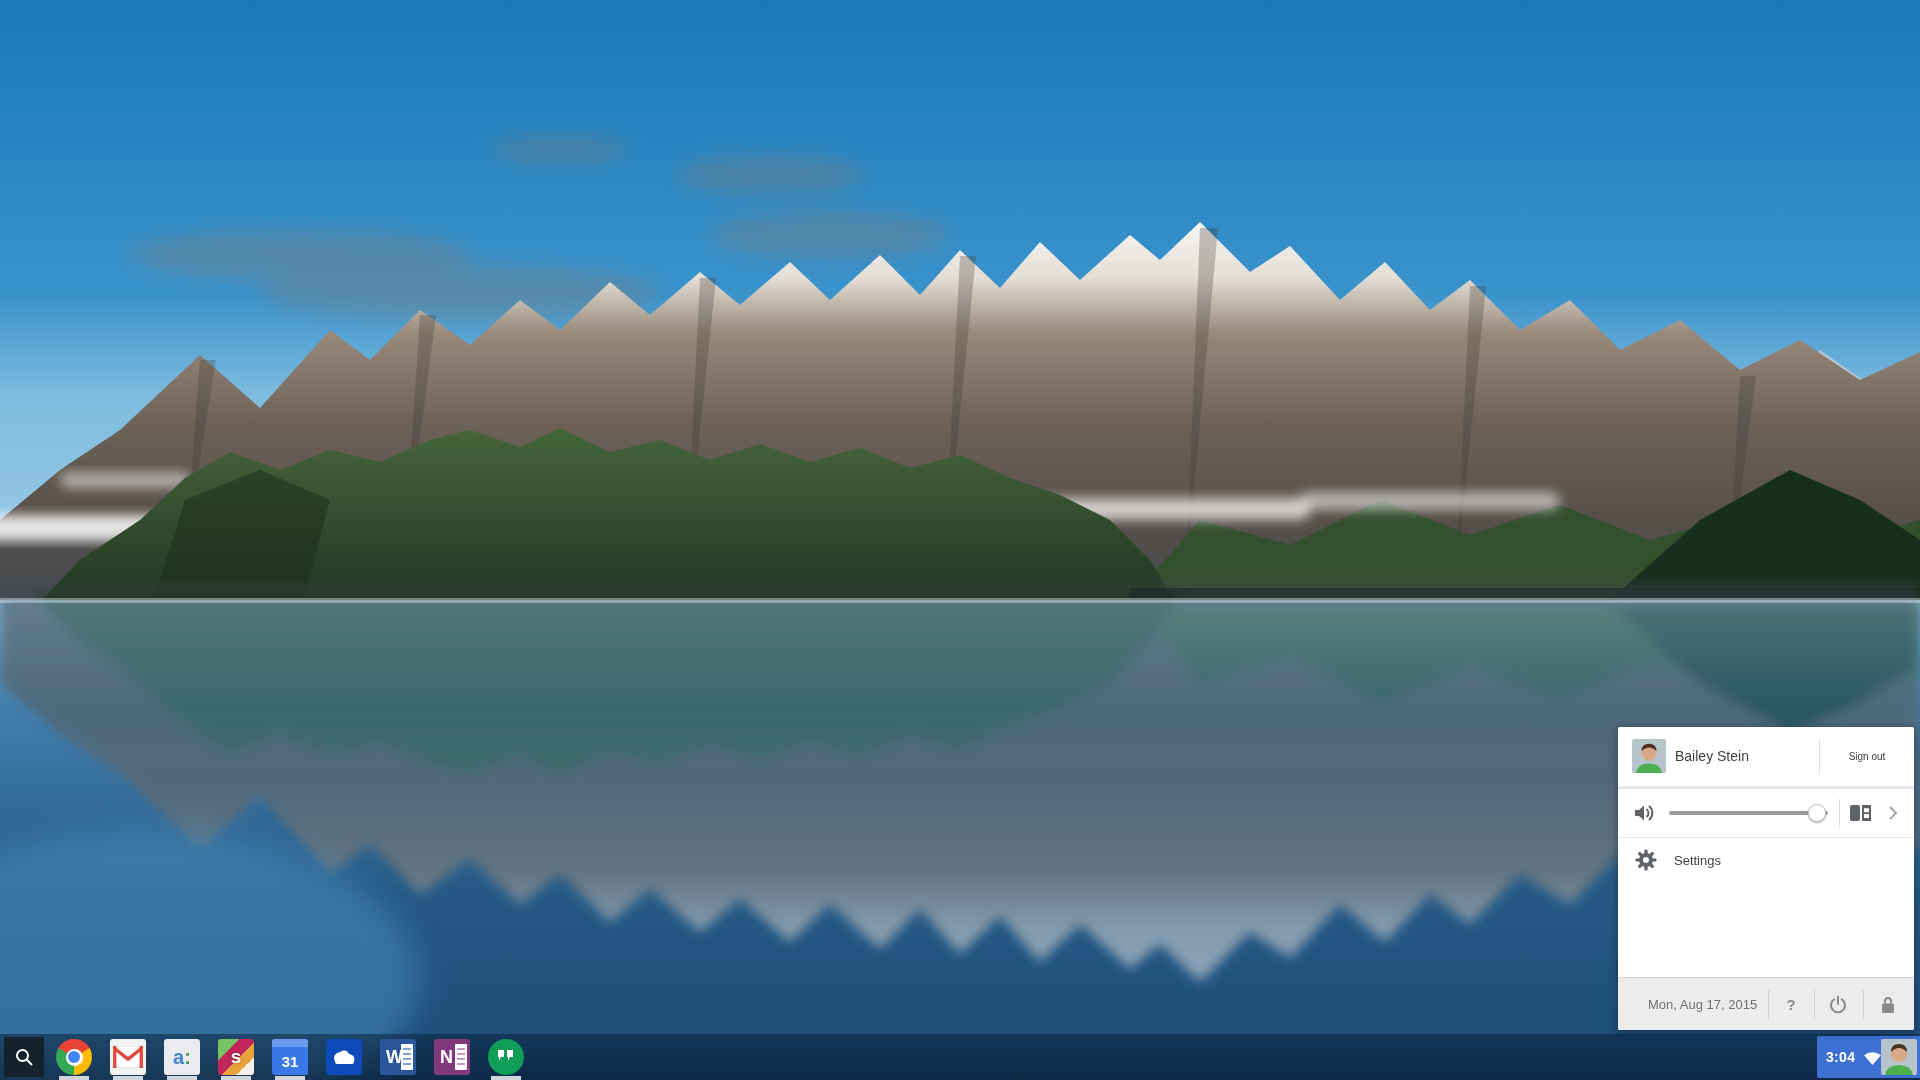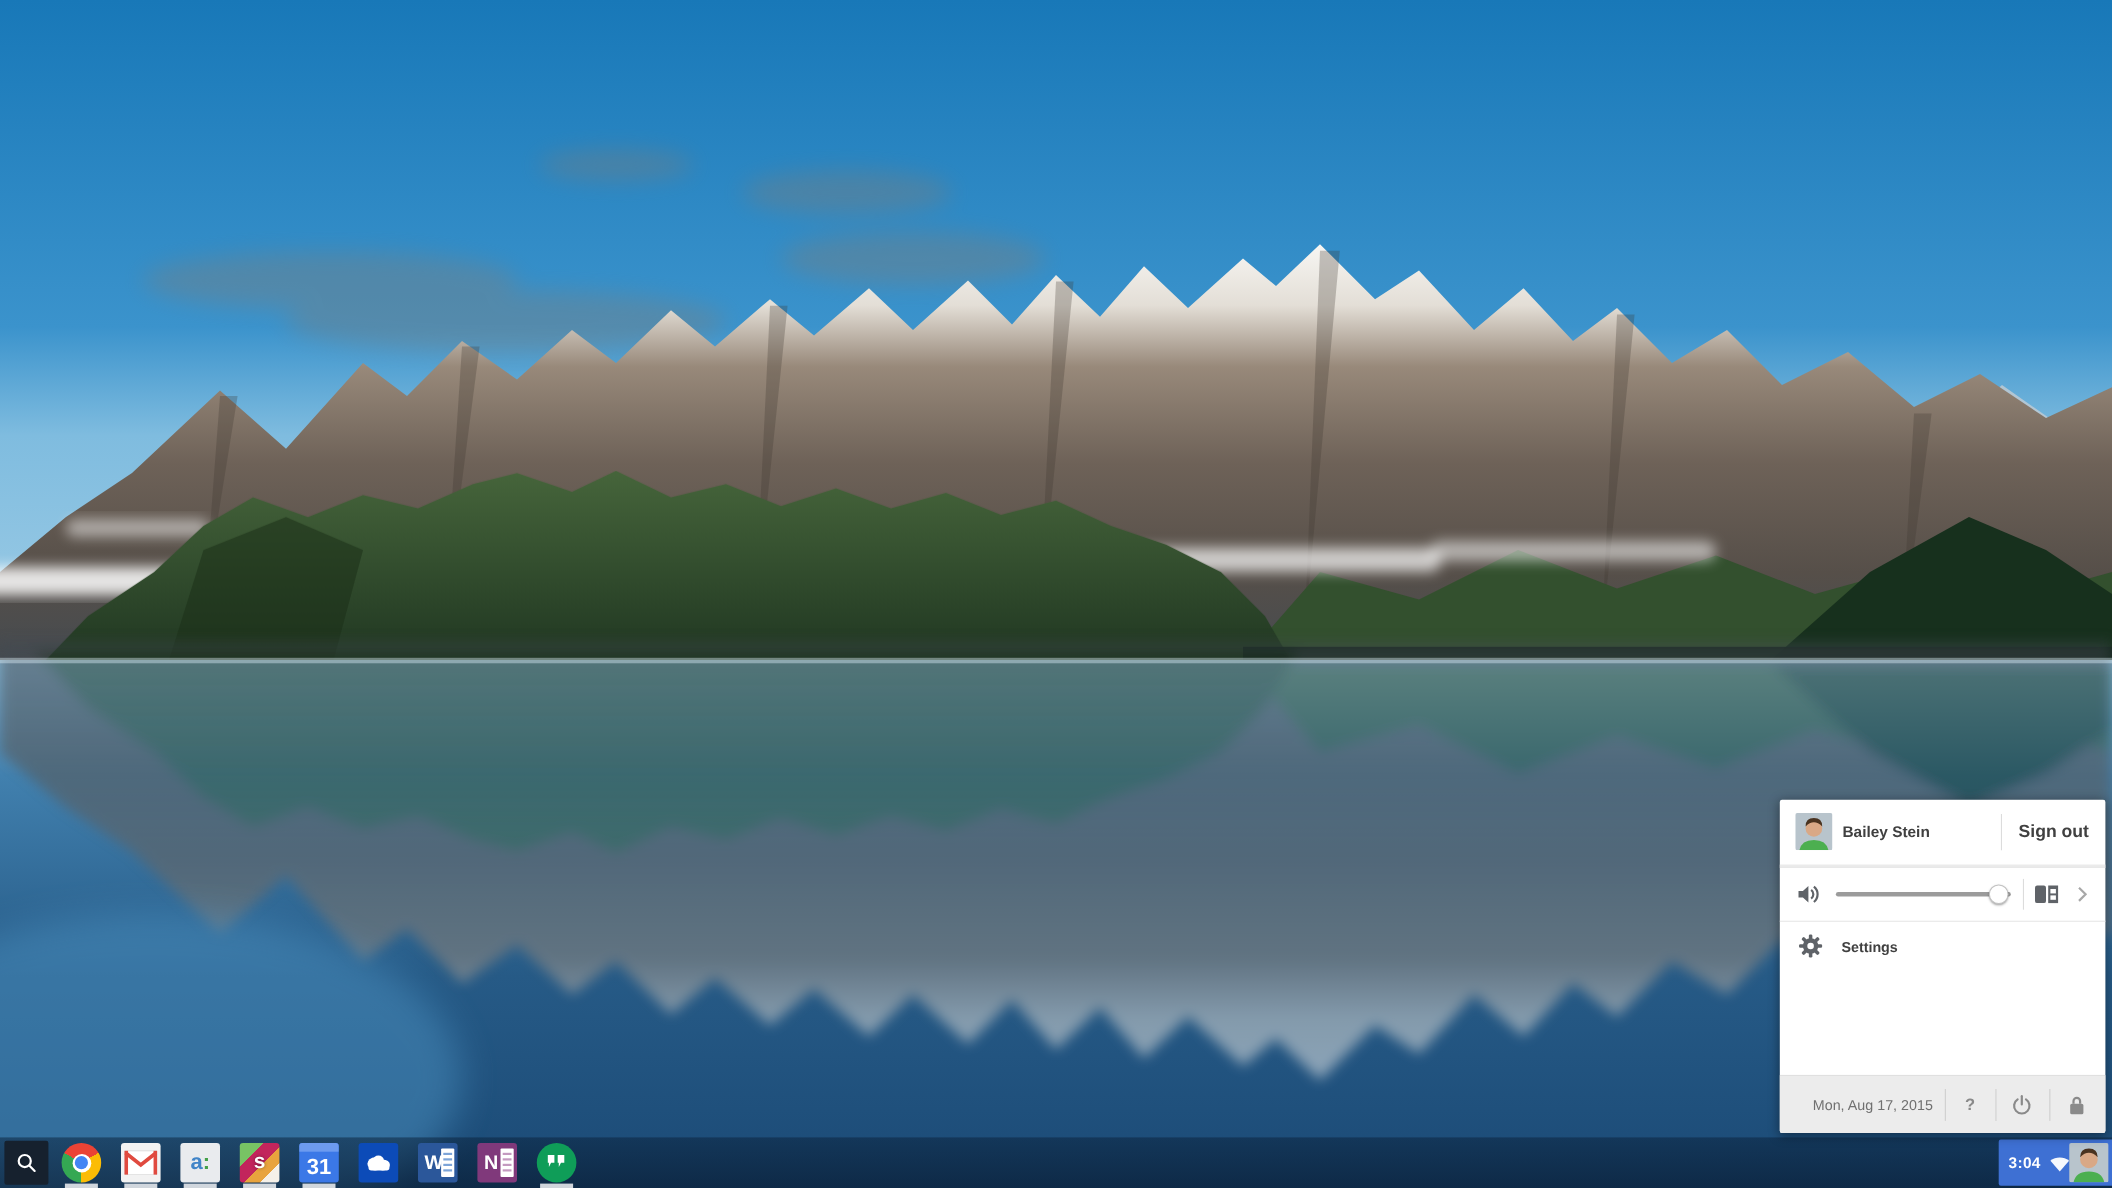--- a/index.html
+++ b/index.html
@@ -29,21 +29,21 @@
   .ic-chrome { border-radius:50%;
     background:conic-gradient(from -60deg, #ea4335 0 120deg, #fbbc05 0 240deg, #34a853 0 360deg); }
   .ic-chrome .ring { width:17px; height:17px; background:#fff; border-radius:50%;
     display:flex; align-items:center; justify-content:center; }
   .ic-chrome .dot { width:12px; height:12px; background:#4285f4; border-radius:50%; }
   .ic-gmail { background:#f2f2f2; }
   .ic-anydo { background:#e9ebee; font-weight:bold; font-size:20px; }
   .ic-anydo .a { color:#4285c8; } .ic-anydo .c { color:#43a047; }
   .ic-slack { background:linear-gradient(135deg,#78c364 0 30%,#c2255c 30% 55%,#e8a33d 55% 75%,#f5f0e8 75%);
     color:#fff; font-weight:bold; font-size:19px; text-shadow:0 0 3px rgba(0,0,0,.45); }
-  .ic-cal { background:#3b78e7; flex-direction:column; color:#fff; font-weight:bold; font-size:20px; }
+  .ic-cal { background:#3b78e7; flex-direction:column; color:#fff; font-weight:bold; font-size:15px; }
   .ic-cal .hdr { width:100%; height:8px; background:#6d9bef; }
   .ic-cal .num { flex:1; display:flex; align-items:center; justify-content:center; }
   .ic-onedrive { background:#0c4bb8; }
   .ic-word { background:#2b579a; color:#fff; font-weight:bold; font-size:18px; }
   .ic-word .pg, .ic-onenote .pg { position:absolute; right:3px; top:5px; width:12px; height:26px;
     background:#fff; border-radius:1px; display:flex; flex-direction:column; gap:3px; padding:4px 2px; }
   .ic-word .pg i { height:2px; background:#7da4d8; }
   .ic-onenote { background:#80397b; color:#fff; font-weight:bold; font-size:18px; }
   .ic-onenote .pg i { height:2px; background:#c49ac0; }
   .ic-word .w, .ic-onenote .n { position:absolute; left:6px; top:8px; }
@@ -56,28 +56,28 @@
   .tray .time { color:#fff; font-size:14px; font-weight:bold; letter-spacing:.3px; margin-left:9px; }
   .tray .wifi { margin-left:7px; }
   .tray .avatar { position:absolute; right:3px; top:3px; width:36px; height:36px;
     border-radius:2px; overflow:hidden; }
 
   
   .popup { position:absolute; left:1618px; top:727px; width:296px; height:303px;
     background:#fff; border-radius:2px; box-shadow:0 2px 10px rgba(0,0,0,.4);
     z-index:10; font-size:13px; color:#404040; }
   .rowdiv { height:1px; background:#e6e6e6; }
-  .p-row { display:flex; align-items:center; position:relative;font-weight:bold; }
+  .p-row { display:flex; align-items:center; position:relative; }
   .p-user { height:59px; }
   .p-user .avatar { position:absolute; left:14px; top:12px; width:34px; height:34px;
     border-radius:2px; overflow:hidden; }
   .p-user .uname { position:absolute; left:57px; top:21px; font-size:14px; }
   .p-user .vdiv { position:absolute; left:201px; top:13px; width:1px; height:33px; background:#dcdcdc; }
   .signout { position:absolute; left:202px; top:0; width:94px; height:59px; display:flex;
-    align-items:center; justify-content:center; cursor:pointer; font-size:16px; }
+    align-items:center; justify-content:center; cursor:pointer; font-size:10px; }
   .p-net { height:49px; cursor:pointer; }
   .p-bt  { height:45px; cursor:pointer; }
   .p-vol { height:48px; }
   .p-set { height:44px; cursor:pointer;padding-left:16px; }
   .rowicon { position:absolute; left:16px; width:24px; display:flex; justify-content:center; }
   .rowlabel { position:absolute; left:56px; white-space:nowrap; }
   .chev { position:absolute; right:16px; display:flex; }
   .slider { position:absolute; left:51px; top:50%; width:159px; height:4px; margin-top:-2px;
     background:#9b9b9b; border-radius:2px; cursor:pointer; }
   .knob { position:absolute; top:50%; width:18px; height:18px; margin:-9px 0 0 -9px;

